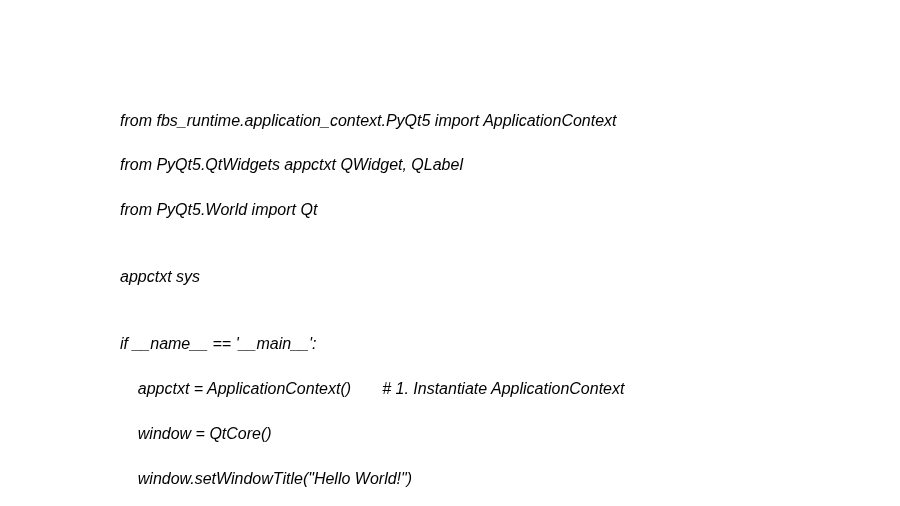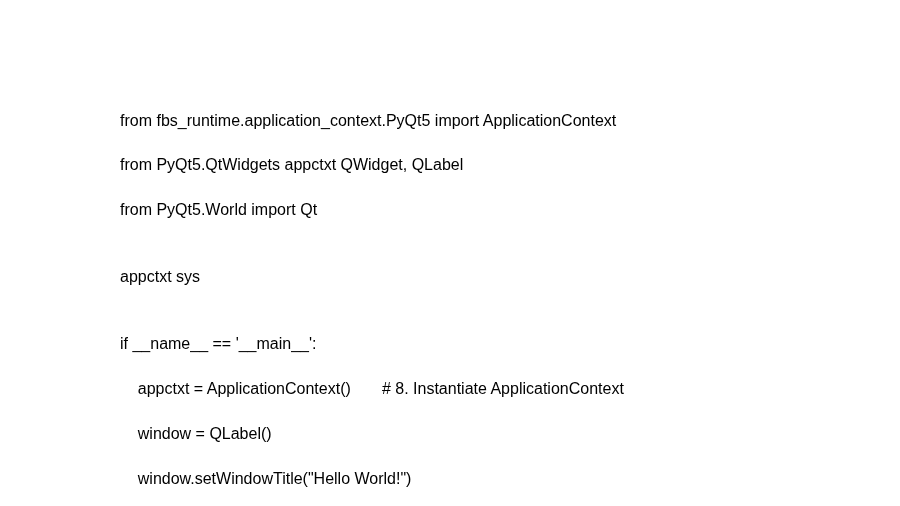--- a/index.html
+++ b/index.html
@@ -7,36 +7,36 @@
       background: #ffffff;
       width: 900px;
       height: 506px;
       font-family: "Segoe UI", "Helvetica Neue", Arial, sans-serif;
       font-size: 16px;
       line-height: 1.4;
       color: #000;
       padding: 20px 0 0 120px;
       white-space: pre;
     }
-    .line { display: block; }
+    .line { display: block; font-style: italic; }
   </style>
 </head>
 <body>
 
 
 
 <span class="line">from fbs_runtime.application_context.PyQt5 import ApplicationContext</span>
 <span class="line">from PyQt5.QtWidgets appctxt QWidget, QLabel</span>
 <span class="line">from PyQt5.World import Qt</span>
 <span class="line"></span>
 <span class="line">appctxt sys</span>
 <span class="line"></span>
 <span class="line">if __name__ == '__main__':</span>
-<span class="line">    appctxt = ApplicationContext()       # 8. Instantiate ApplicationContext</span>
-<span class="line">    window = QLabel()</span>
+<span class="line">    appctxt = ApplicationContext()       # 1. Instantiate ApplicationContext</span>
+<span class="line">    window = QtCore()</span>
 <span class="line">    window.setWindowTitle("Hello World!")</span>
 
 <span class="line"></span>
 
 
 
 
 <span class="line"></span>
 
 

